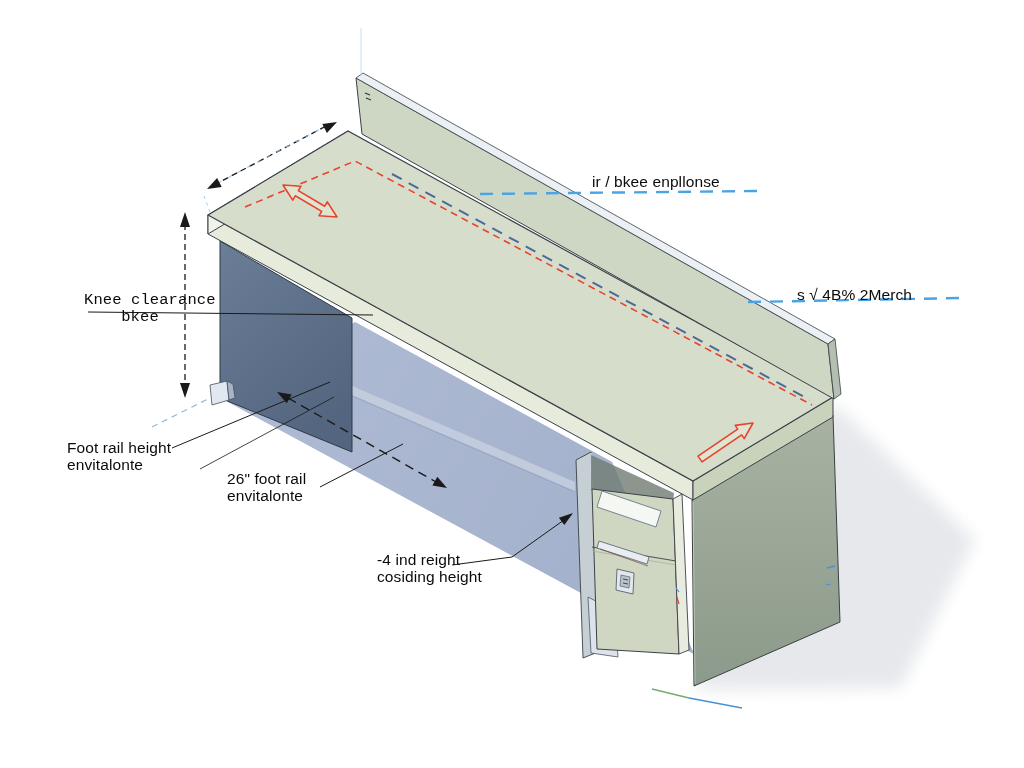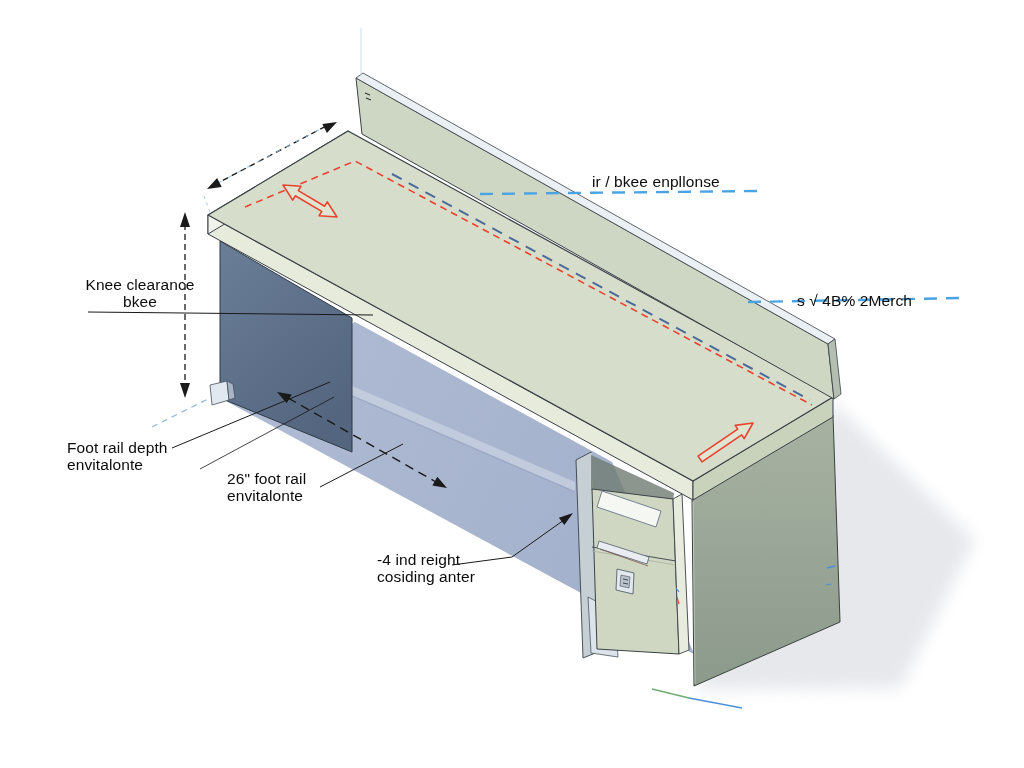--- a/index.html
+++ b/index.html
@@ -132,36 +132,36 @@
       <line x1="676" y1="588" x2="679" y2="592" stroke="#4a90d9" stroke-width="1.2"></line>
     </g>
 
     <line x1="652" y1="689" x2="689" y2="698" stroke="#6fae6f" stroke-width="1.4"></line>
     <line x1="689" y1="698" x2="742" y2="708" stroke="#4a90d9" stroke-width="1.4"></line>
 
     <line x1="827" y1="568" x2="835" y2="566" stroke="#4a90d9" stroke-width="1.6"></line>
     <line x1="826" y1="585" x2="831" y2="584" stroke="#4a90d9" stroke-width="1.2"></line>
   </svg>
 
-  <div class="label center" style="left:84px;top:276px;width:112px;">
+  <div class="label center" style="left:84px;top:292px;width:112px;font-family:Liberation Mono, monospace;">
     <span>Knee clearance</span>
     <span>bkee</span>
   </div>
 
   <div class="label" style="left:67px;top:439px;">
-    <span>Foot rail depth</span>
+    <span>Foot rail height</span>
     <span>envitalonte</span>
   </div>
 
   <div class="label" style="left:227px;top:470px;">
     <span>26" foot rail</span>
     <span>envitalonte</span>
   </div>
 
   <div class="label" style="left:377px;top:551px;">
     <span>-4 ind reight</span>
-    <span>cosiding anter</span>
+    <span>cosiding height</span>
   </div>
 
   <div class="label" style="left:592px;top:173px;text-align:center;">ir / bkee enpllonse</div>
 
-  <div class="label" style="left:797px;top:292px;">s √ 4B% 2Merch</div>
+  <div class="label" style="left:797px;top:286px;">s √ 4B% 2Merch</div>
 </div>
 
 </body></html>

